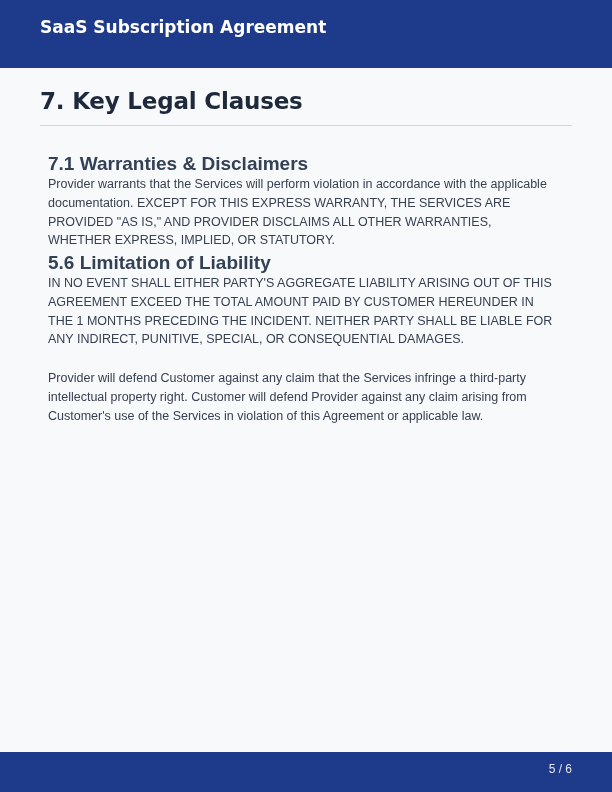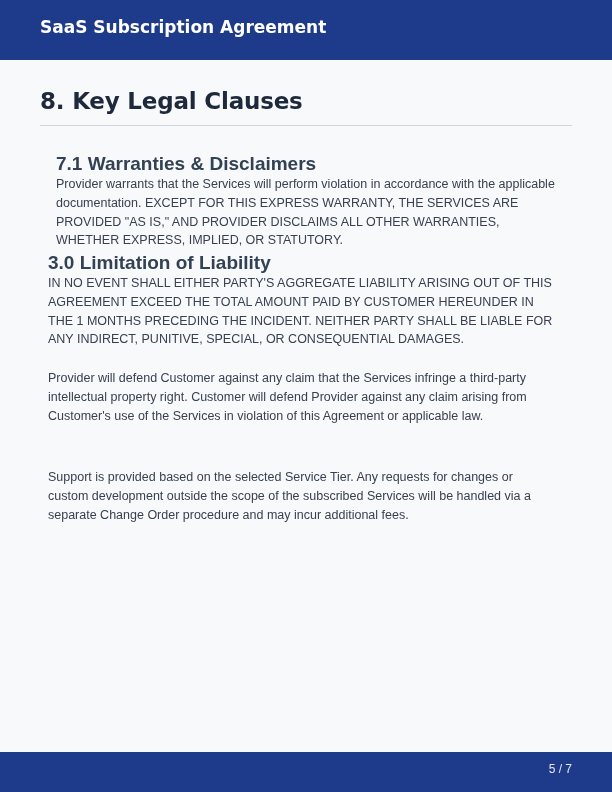--- a/index.html
+++ b/index.html
@@ -11,21 +11,21 @@
       height: 792px;
       background: #f8f9fb;
       position: relative;
       overflow: hidden;
       font-family: "Liberation Sans", "DejaVu Sans", sans-serif;
     }
     .header {
       position: absolute;
       left: 0; top: 0;
       width: 612px;
-      height: 60px;
+      height: 68px;
       background: #1e3a8a;
     }
     .header-title {
       position: absolute;
       left: 40px;
       top: 17px;
       font-family: "DejaVu Sans", sans-serif;
       font-weight: bold;
       font-size: 17px;
       color: #ffffff;
@@ -66,21 +66,21 @@
       margin: 0;
       white-space: nowrap;
     }
     .section-body {
       font-family: "Liberation Sans", sans-serif;
       font-size: 12.5px;
       line-height: 18.8px;
       color: #374151;
       margin: 0 0 0 0;
     }
-    .sec-1 { position: absolute; top: 0; margin-left: 8px; }
+    .sec-1 { position: absolute; top: 0; }
     .sec-2 { position: absolute; top: 99px; }
     .sec-3 { position: absolute; top: 216px; }
     .sec-4 { position: absolute; top: 315px; }
     .sec { width: 505px; }
     .footer {
       position: absolute;
       left: 0;
       top: 752px;
       width: 612px;
       height: 40px;
@@ -96,35 +96,34 @@
       white-space: nowrap;
     }
   </style>
 </head>
 <body>
 
 <div class="header">
   <div class="header-title">SaaS Subscription Agreement</div>
 </div>
 
-<h1 class="page-heading" style="margin:0;">8. Key Legal Clauses</h1>
+<h1 class="page-heading" style="margin:0;">7. Key Legal Clauses</h1>
 <div class="divider"></div>
 
 <div class="content">
   <div class="sec sec-1">
     <h2 class="section-title">7.1 Warranties &amp; Disclaimers</h2>
     <p class="section-body">Provider warrants that the Services will perform violation in accordance with the applicable documentation. EXCEPT FOR THIS EXPRESS WARRANTY, THE SERVICES ARE PROVIDED "AS IS," AND PROVIDER DISCLAIMS ALL OTHER WARRANTIES, WHETHER EXPRESS, IMPLIED, OR STATUTORY.</p>
   </div>
   <div class="sec sec-2">
-    <h2 class="section-title">3.0 Limitation of Liability</h2>
+    <h2 class="section-title">5.6 Limitation of Liability</h2>
     <p class="section-body">IN NO EVENT SHALL EITHER PARTY'S AGGREGATE LIABILITY ARISING OUT OF THIS AGREEMENT EXCEED THE TOTAL AMOUNT PAID BY CUSTOMER HEREUNDER IN THE 1 MONTHS PRECEDING THE INCIDENT. NEITHER PARTY SHALL BE LIABLE FOR ANY INDIRECT, PUNITIVE, SPECIAL, OR CONSEQUENTIAL DAMAGES.</p>
   </div>
   <div class="sec sec-3">
     <p class="section-body">Provider will defend Customer against any claim that the Services infringe a third-party intellectual property right. Customer will defend Provider against any claim arising from Customer's use of the Services in violation of this Agreement or applicable law.</p>
   </div>
   <div class="sec sec-4">
-    <p class="section-body">Support is provided based on the selected Service Tier. Any requests for changes or custom development outside the scope of the subscribed Services will be handled via a separate Change Order procedure and may incur additional fees.</p>
   </div>
 </div>
 
 <div class="footer">
-  <div class="page-number">5 / 7</div>
+  <div class="page-number">5 / 6</div>
 </div>
 
 </body></html>

